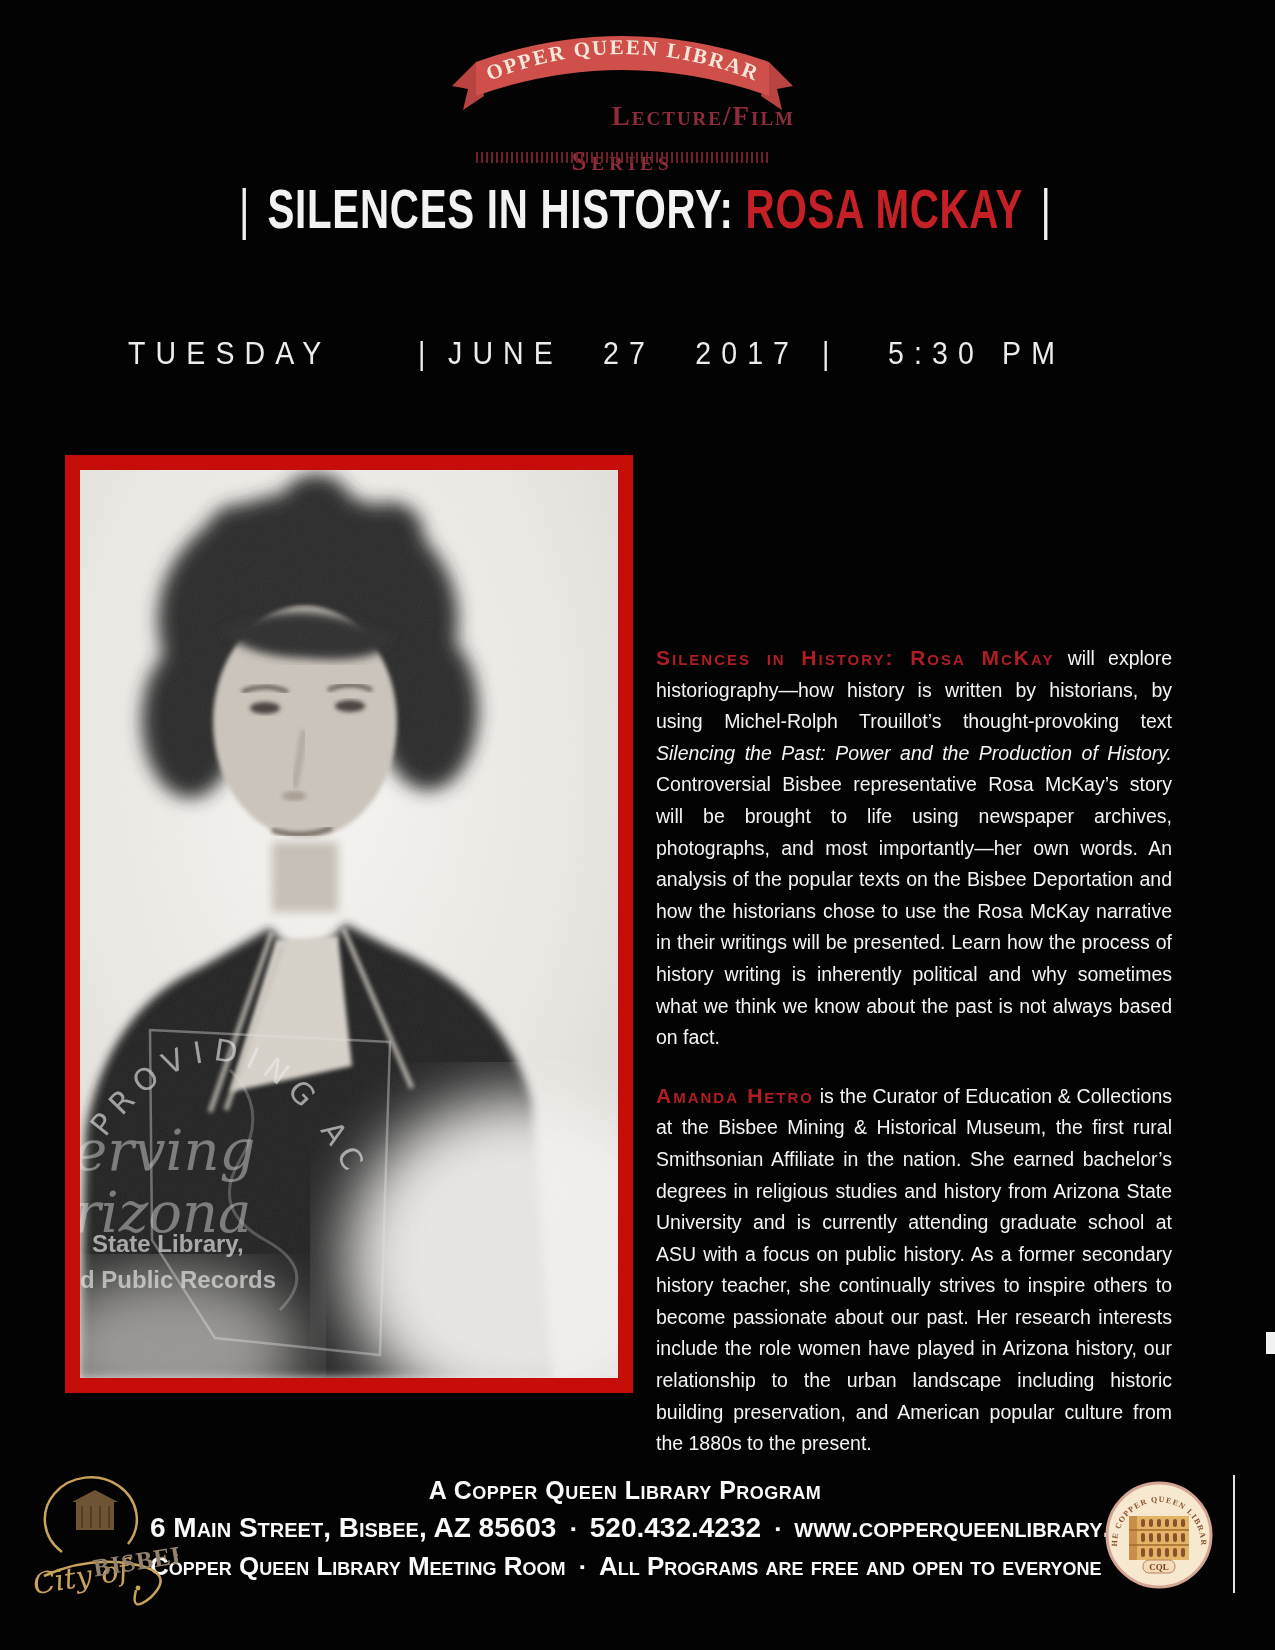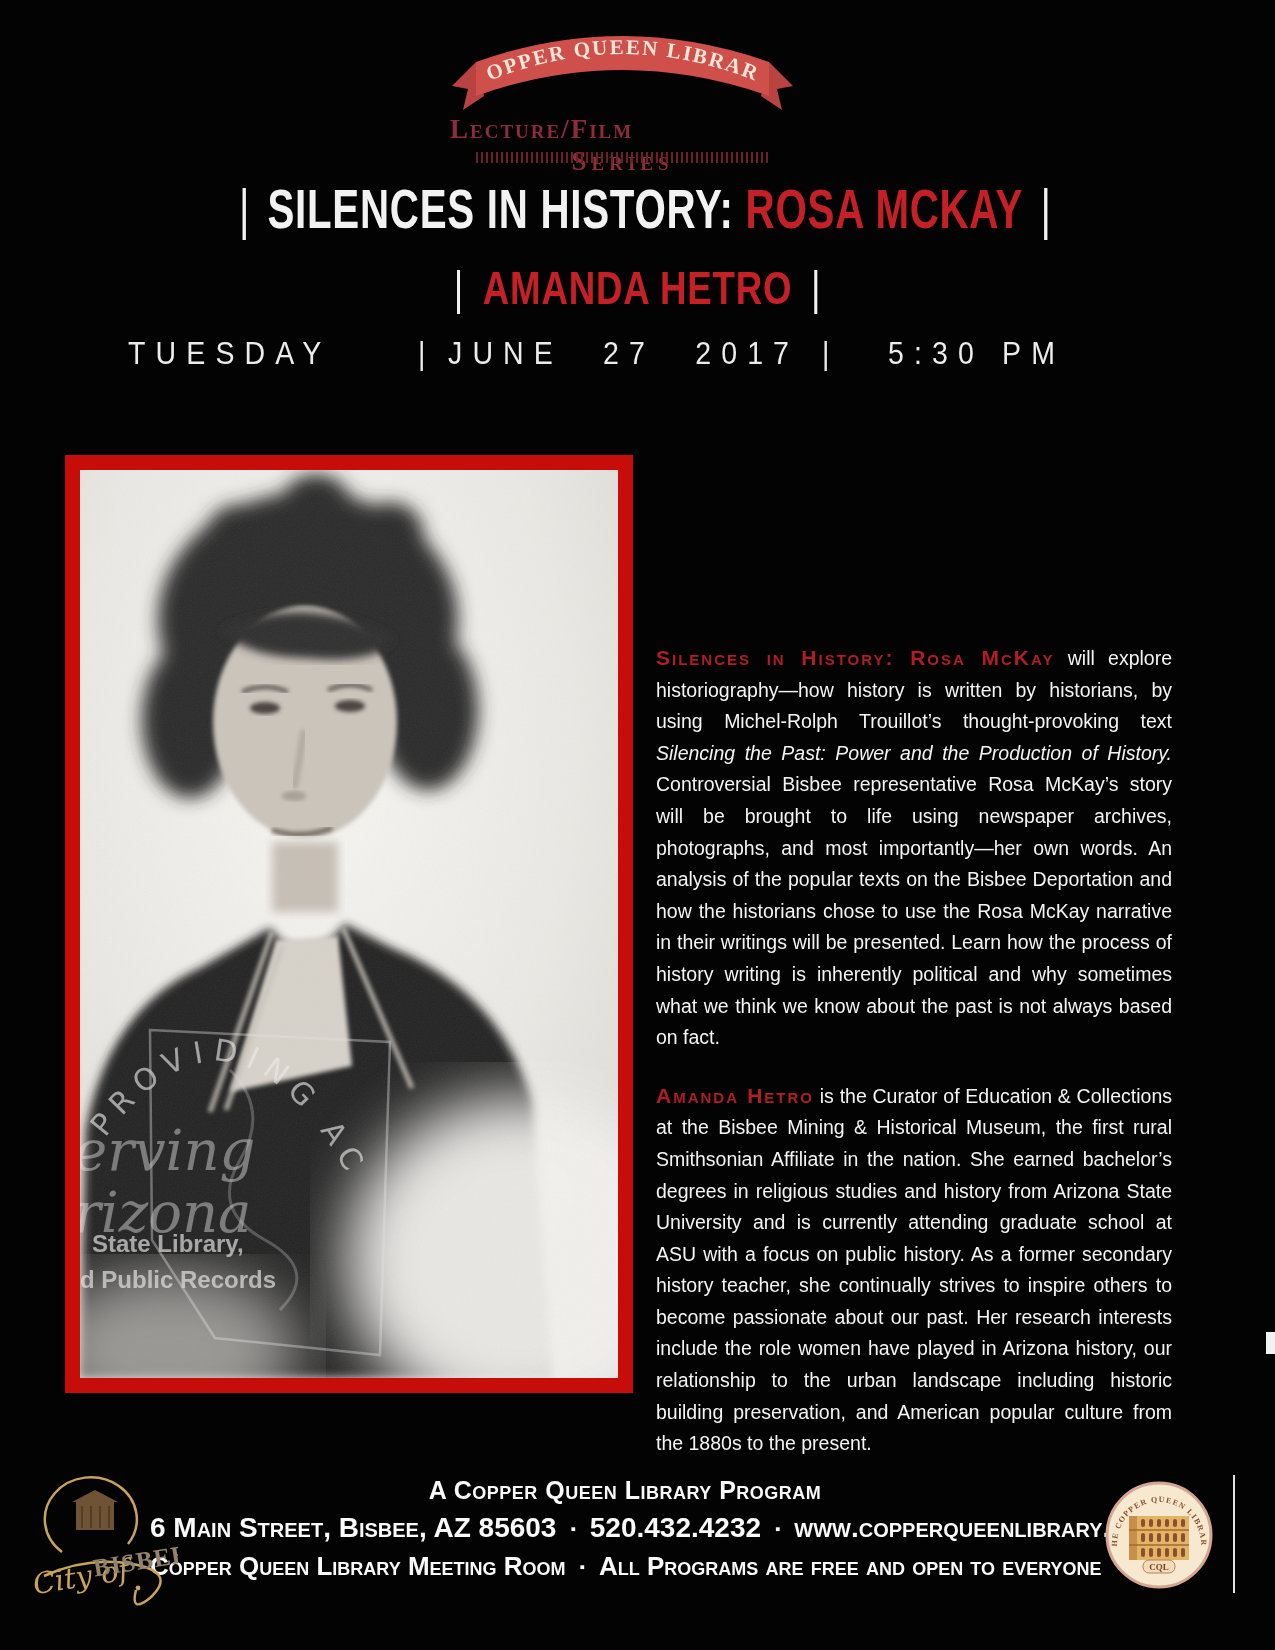--- a/index.html
+++ b/index.html
@@ -3,21 +3,21 @@
 <meta charset="utf-8">
 <style>
   html,body{margin:0;padding:0;background:#000;}
   .poster{
     position:relative;width:1275px;height:1650px;background:#030303;overflow:hidden;
     font-family:"Liberation Sans",sans-serif;
   }
   
   .banner-wrap{position:absolute;left:450px;top:22px;width:345px;height:180px;}
   .ribbon-svg{position:absolute;left:0;top:0;}
-  .series-line1{position:absolute;left:0;top:92px;width:345px;text-align:left;
+  .series-line1{position:absolute;left:0;top:79px;width:345px;text-align:right;
     font-family:"Liberation Serif",serif;font-variant:small-caps;font-weight:bold;
     font-size:27px;letter-spacing:2px;color:var(--dark-red,#8e2c3c);}
   .series-line2{position:absolute;left:0;top:124px;width:345px;text-align:center;
     font-family:"Liberation Serif",serif;font-variant:small-caps;font-weight:bold;
     font-size:27px;letter-spacing:5px;color:var(--dark-red,#8e2c3c);}
   .tick-row{position:absolute;left:476px;top:152px;width:292px;height:11px;
     background:repeating-linear-gradient(90deg,var(--tick-red,#6e2026) 0 2px,transparent 2px 5px);}
   
   .title1{position:absolute;left:8px;top:176px;width:100%;text-align:center;
     font-weight:bold;font-size:56px;color:var(--text-white,#f2f2f2);white-space:nowrap;}
@@ -83,25 +83,20 @@
     </svg>
     <div class="series-line1">Lecture/Film</div>
     <div class="series-line2">Series</div>
   </div>
   <div class="tick-row"></div>
 
   <div class="title1">
     <span class="inner">
       <span class="pipe">|</span><span>SILENCES IN HISTORY:</span>
       <span class="red-txt">ROSA MCKAY</span><span class="pipe">|</span>
-    </span>
-  </div>
-  <div class="title2">
-    <span class="inner">
-      <span class="pipe">|</span><span class="red-txt">AMANDA HETRO</span><span class="pipe">|</span>
     </span>
   </div>
 
   <div class="date-row">
     <span class="d-day">TUESDAY</span>
     <span class="d-sep1">|</span>
     <span class="d-date">JUNE 27 2017</span>
     <span class="d-sep2">|</span>
     <span class="d-time">5:30 PM</span>
   </div>

